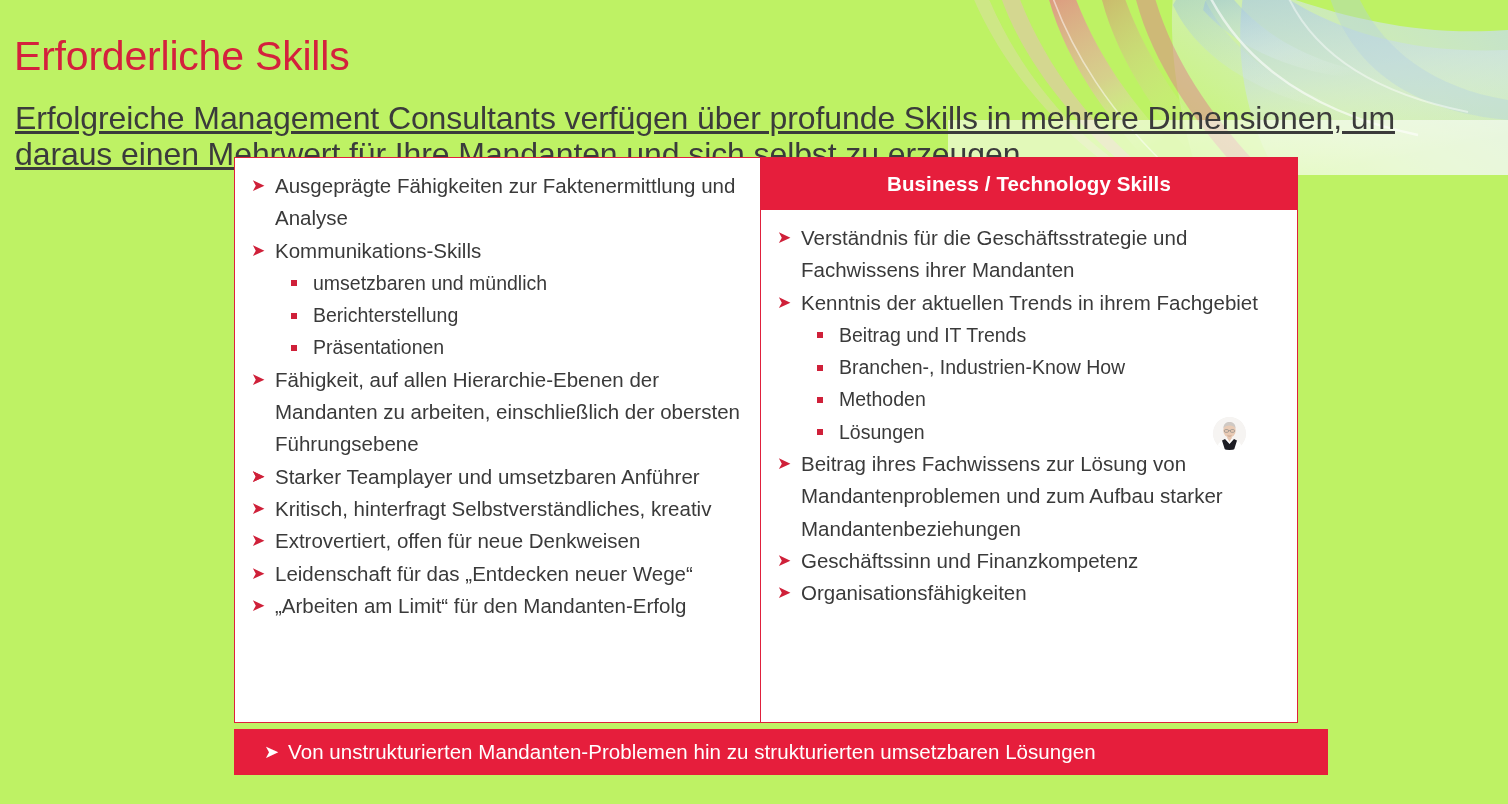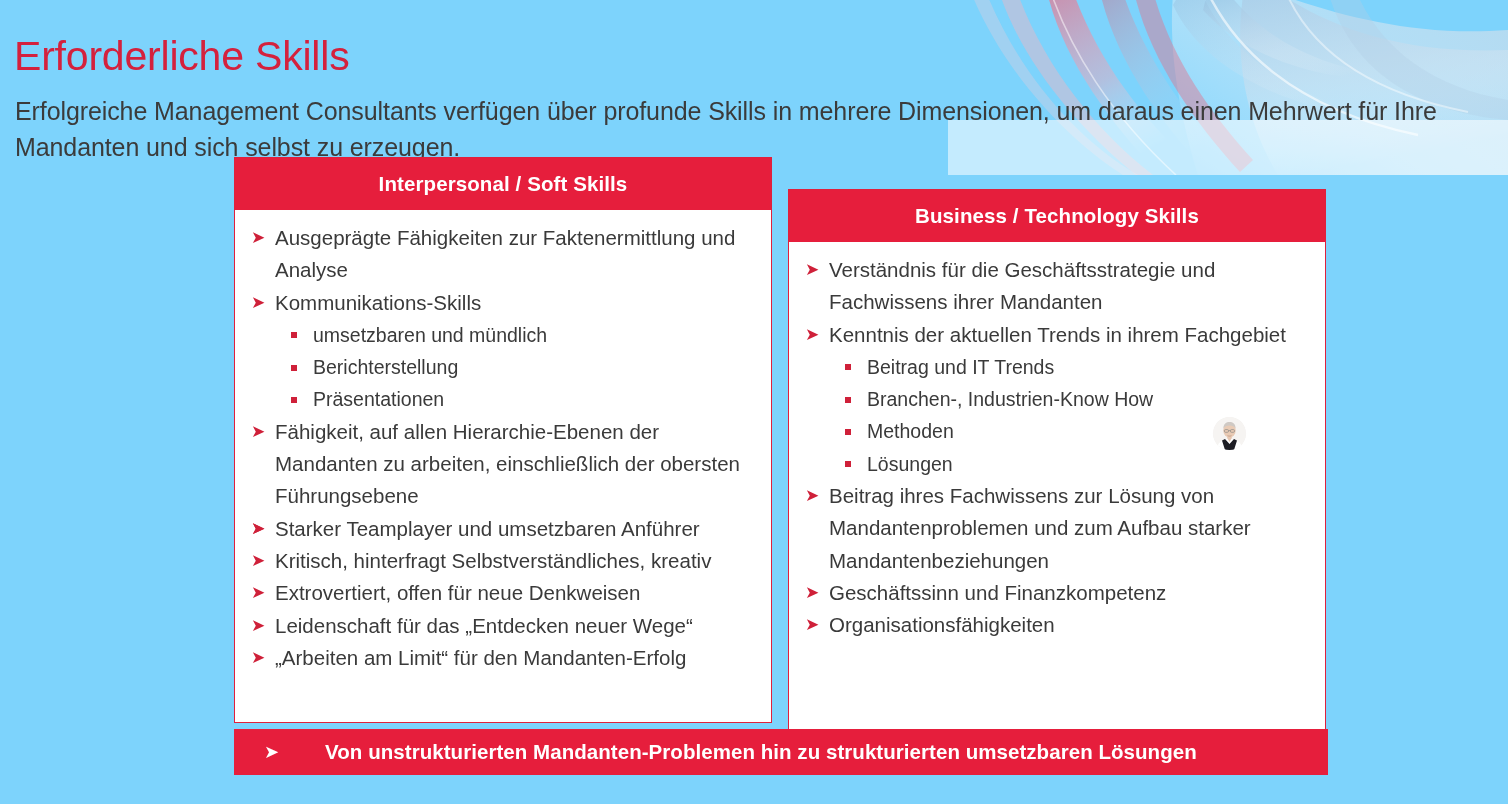--- a/index.html
+++ b/index.html
@@ -4,48 +4,49 @@
 <title>Erforderliche Skills</title>
 <style>
   html,body{margin:0;padding:0;}
   body{
     width:1508px;height:804px;
     background:#ffffff;
     font-family:"Liberation Sans","DejaVu Sans",sans-serif;
     overflow:hidden;
     position:relative;
   }
-  .slide{position:relative;width:1508px;height:804px;overflow:hidden;background:#7dd3fc;}
+  .slide{position:relative;width:1508px;height:804px;overflow:hidden;background:#bef264;}
 
   
   .bg-art{position:absolute;top:0;right:0;width:560px;height:175px;overflow:hidden;pointer-events:none;}
   .bg-art svg{display:block;width:560px;height:175px;}
 
   
   .title{
     position:absolute;left:14px;top:5px;
     font-size:41px;line-height:48px;font-weight:400;
     letter-spacing:-0.2px;
     white-space:nowrap;
   }
   .subtitle{
     position:absolute;left:15px;top:68px;width:1480px;
-    font-size:25px;line-height:36px;font-weight:400;color:#3b3b3b;
+    font-size:32px;line-height:36px;font-weight:400;color:#3b3b3b;
     letter-spacing:-0.1px;
+    text-decoration:underline;
   }
 
   
   .col{
     position:absolute;top:157px;width:538px;height:566px;
     background:#ffffff;
     border:1.5px solid #e0203c;
     box-sizing:border-box;
   }
   .col.left{left:234px;}
-  .col.right{left:788px;margin-top:32px;}
+  .col.right{left:760px;}
 
   .col-head{
     height:52px;
     background:#e61e3c;
     display:flex;align-items:center;justify-content:center;
   }
   .col-head span{
     color:#ffffff;font-size:20.5px;font-weight:700;letter-spacing:0.1px;
   }
 
@@ -77,21 +78,21 @@
   
   .banner{
     position:absolute;left:234px;top:729px;width:1094px;height:46px;
     background:#e61e3c;
     display:flex;align-items:center;
   }
   .banner .barrow{
     color:#ffffff;font-size:18px;margin-left:30px;margin-right:9px;line-height:1;
   }
   .banner .btext{
-    color:#ffffff;font-size:20.5px;font-weight:700;letter-spacing:0.05px;margin-left:37px;
+    color:#ffffff;font-size:20.5px;font-weight:400;letter-spacing:0.05px;
   }
 
   
   .avatar{
     position:absolute;left:1213px;top:417px;width:33px;height:33px;
     border-radius:50%;overflow:hidden;background:#f3f1ef;
   }
   .avatar svg{display:block;width:33px;height:33px;}
 </style>
 </head>
@@ -147,23 +148,20 @@
 
       <rect x="0" y="120" width="560" height="55" fill="#ffffff" opacity="0.55"></rect>
     </svg>
   </div>
 
   <h1 class="title" style="color:#d4213d;">Erforderliche Skills</h1>
 
   <p class="subtitle">Erfolgreiche Management Consultants verfügen über profunde Skills in mehrere Dimensionen, um daraus einen Mehrwert für Ihre Mandanten und sich selbst zu erzeugen.</p>
 
   <div class="col left">
-    <div class="col-head">
-      <span>Interpersonal / Soft Skills</span>
-    </div>
     <div class="col-body">
       <ul class="lvl1">
 
         <li>
           <span class="arrow">➤</span>
           <span>Ausgeprägte Fähigkeiten zur Faktenermittlung und Analyse</span>
         </li>
 
         <li>
           <span class="arrow">➤</span>

